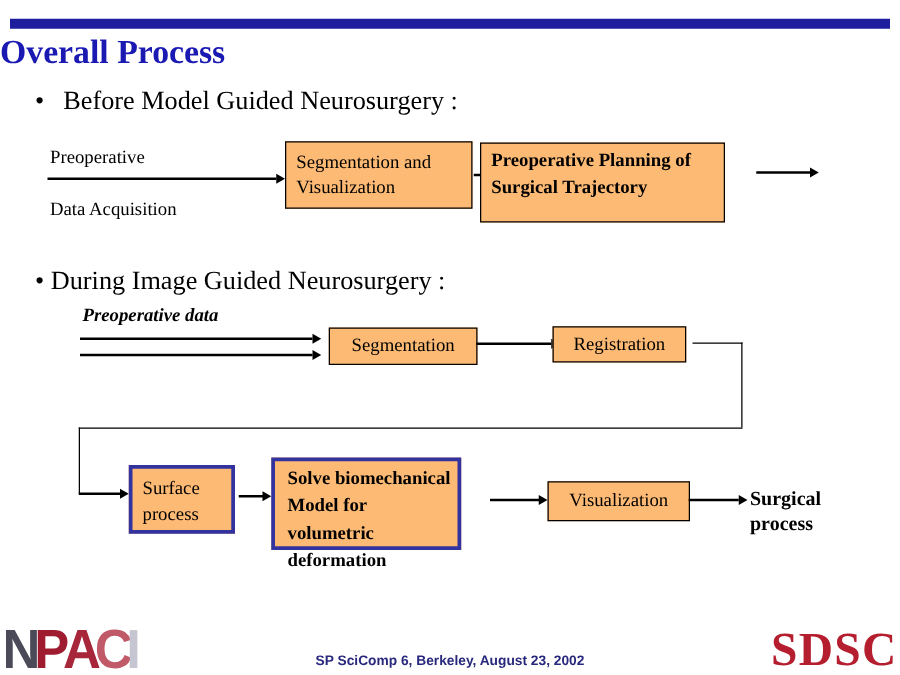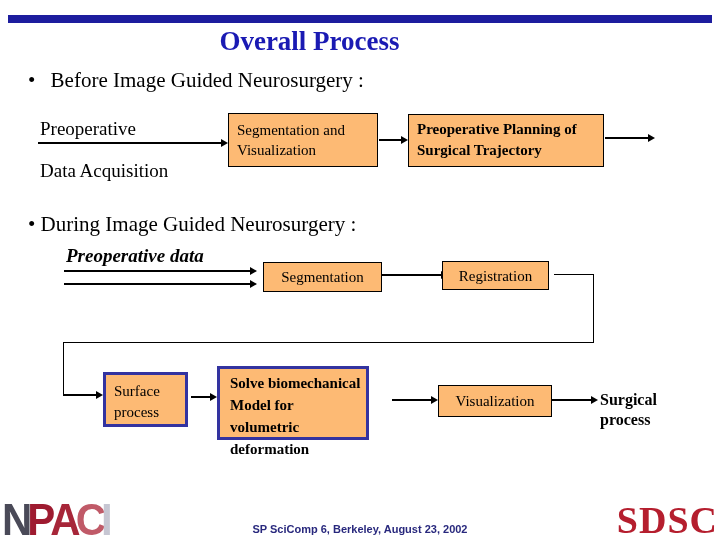--- a/index.html
+++ b/index.html
@@ -1,26 +1,26 @@
 <!DOCTYPE html>
 <html><head>
 <meta charset="utf-8">
 <style>
   html,body{margin:0;padding:0;background:#fff;}
   #slide{position:relative;width:720px;height:540px;background:#ffffff;overflow:hidden;
          font-family:"Liberation Serif", serif;color:#000;}
   .abs{position:absolute;}
   
   #top-bar{left:8px;top:15px;width:704px;height:8px;background:#1d1d9e;}
-  #title{left:0;top:26px;width:619px;text-align:center;font-size:27px;font-weight:bold;color:#1a1ab3;}
+  #title{left:0;top:26px;width:619px;text-align:left;font-size:27px;font-weight:bold;color:#1a1ab3;}
   
   .bullet-row{font-size:21px;}
   .bullet-dot{font-size:21px;}
   
-  .lbl{font-size:19px;white-space:nowrap;}
+  .lbl{font-size:15px;white-space:nowrap;}
   .lbl.b{font-weight:bold;}
   
   .box{position:absolute;border:1px solid #000;background:#fdba74;font-size:15px;line-height:20px;}
   .box.blue{border:3px solid #3333a0;}
   .box.bold{font-weight:bold;}
   .ctr{display:flex;align-items:center;justify-content:center;}
   
   .hl{position:absolute;background:#000;height:2px;}
   .vl{position:absolute;background:#000;width:1px;}
   .thin{height:1px;}
@@ -42,38 +42,38 @@
 </head>
 <body>
 
 <div id="slide">
 
   <div id="top-bar" class="abs"></div>
   <div id="title" class="abs">Overall Process</div>
 
   <div class="abs bullet-row" style="left:28px;top:68px;">
     <span class="bullet-dot">•</span>
-    <span style="margin-left:10px;">Before Image Guided Neurosurgery :</span>
+    <span style="margin-left:10px;">Before Model Guided Neurosurgery :</span>
   </div>
 
   <div class="abs lbl" style="left:40px;top:118px;">Preoperative</div>
   <div class="abs lbl" style="left:40px;top:160px;">Data Acquisition</div>
 
   <div class="hl" style="left:38px;top:142px;width:183px;"></div>
   <div class="ah" style="left:221px;top:139px;"></div>
 
   <div class="box" style="left:228px;top:113px;width:150px;height:54px;padding:6px 0 0 8px;box-sizing:border-box;">
     <div>Segmentation and</div>
     <div>Visualization</div>
   </div>
 
   <div class="hl" style="left:379px;top:139px;width:23px;"></div>
   <div class="ah" style="left:401px;top:136px;"></div>
 
-  <div class="box bold" style="left:408px;top:114px;width:196px;height:53px;padding:4px 0 0 8px;box-sizing:border-box;line-height:21px;">
+  <div class="box bold" style="left:384px;top:114px;width:196px;height:64px;padding:4px 0 0 8px;box-sizing:border-box;line-height:21px;">
     <div>Preoperative Planning of</div>
     <div>Surgical Trajectory</div>
   </div>
 
   <div class="hl" style="left:605px;top:137px;width:43px;"></div>
   <div class="ah" style="left:648px;top:134px;"></div>
 
   <div class="abs bullet-row" style="left:28px;top:212px;">
     <span class="bullet-dot">•</span>
     <span style="">During Image Guided Neurosurgery :</span>

